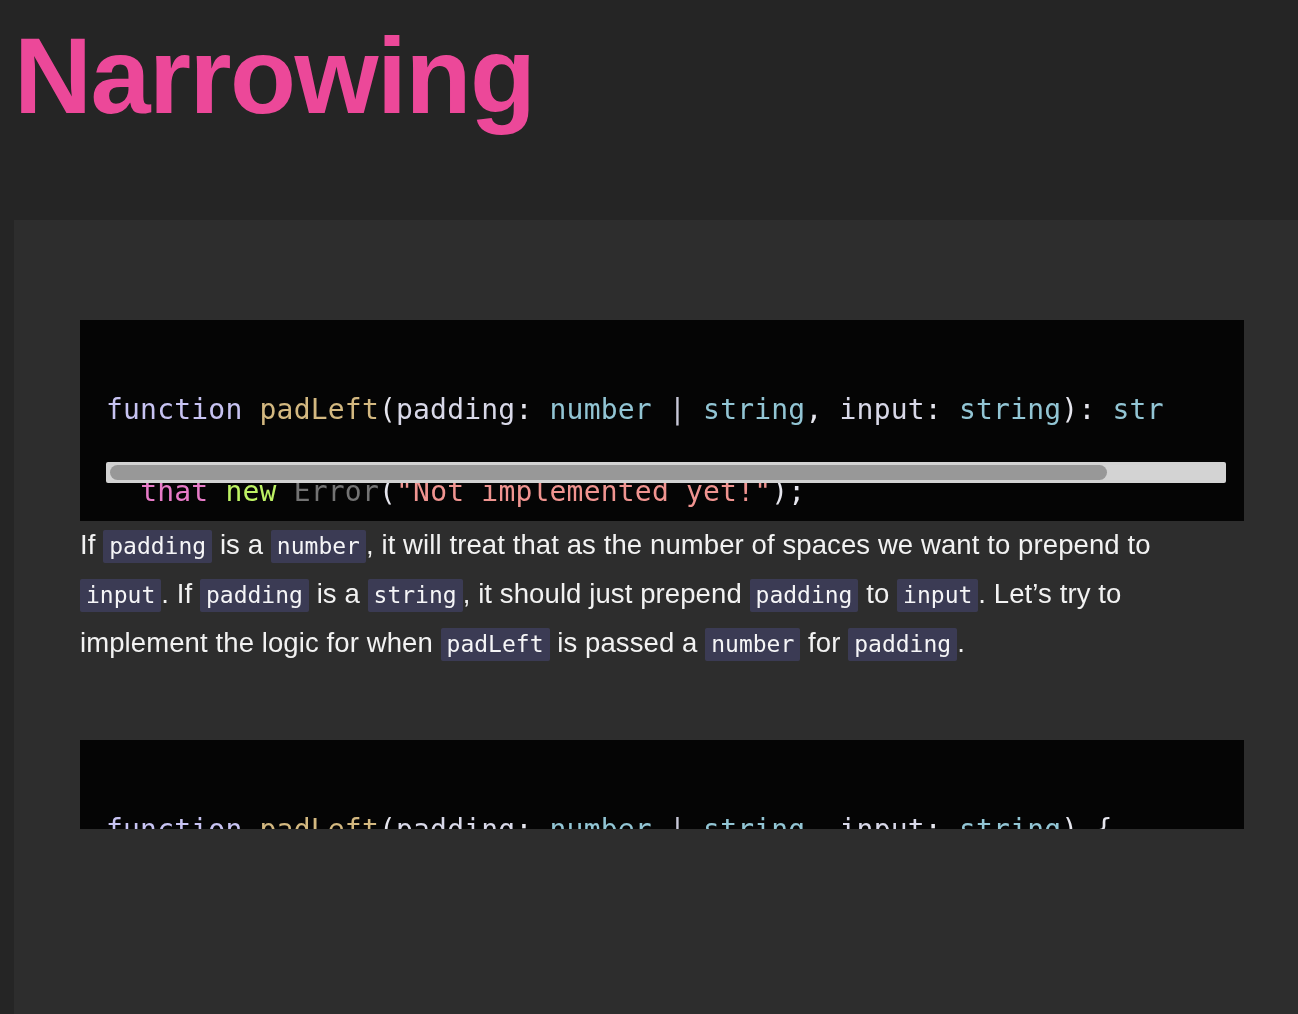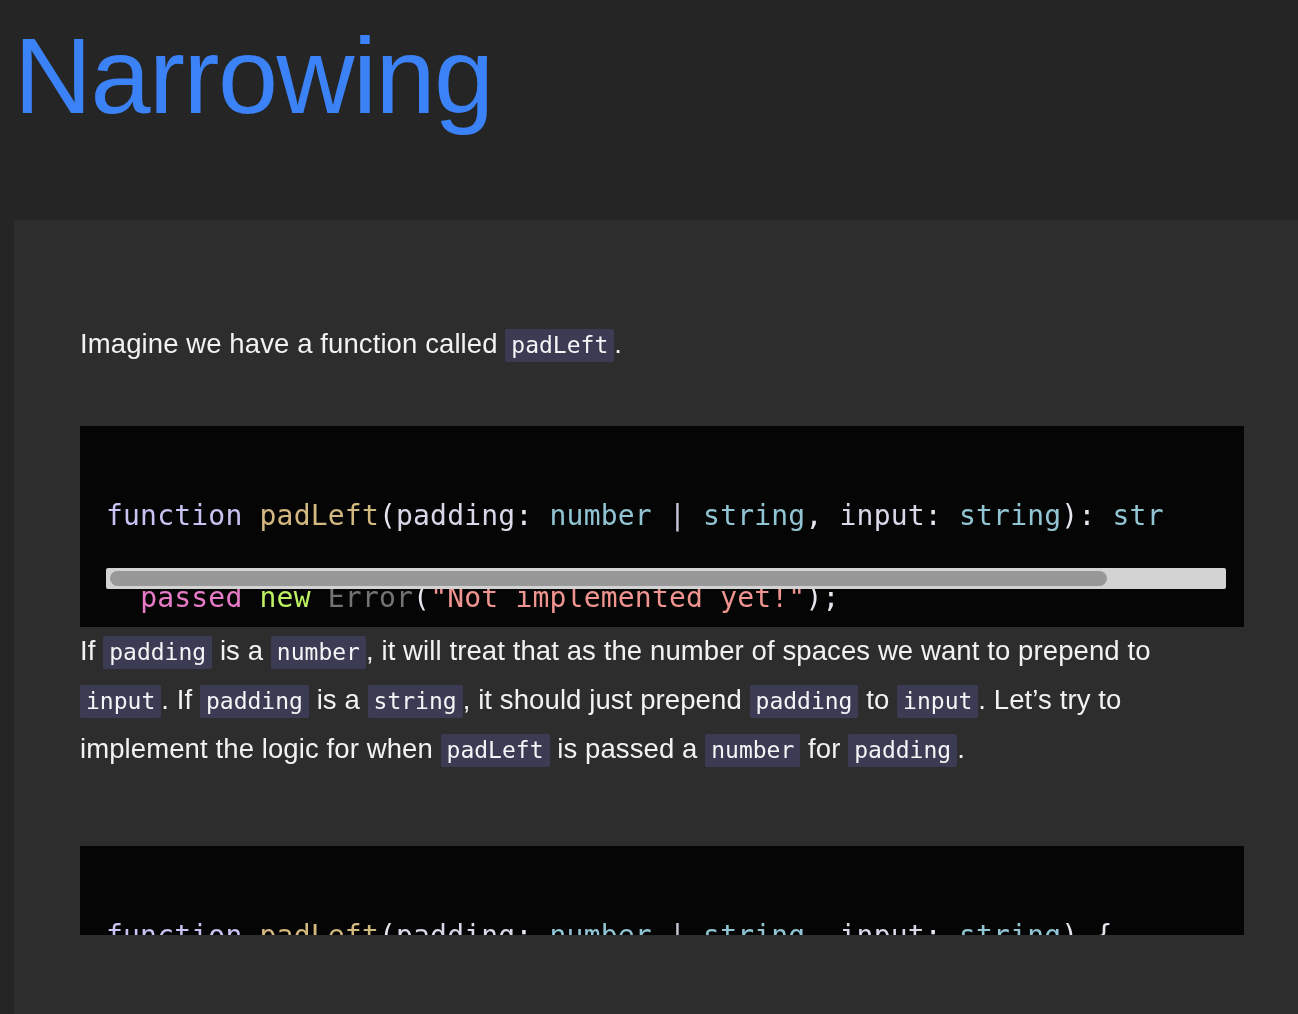--- a/index.html
+++ b/index.html
@@ -20,24 +20,24 @@
   
   .page-header {
     padding: 10px 0 0 14px;
     height: 220px;
     background: #252525;
   }
 
   .page-title {
     font-family: "Liberation Sans", sans-serif;
     font-size: 108px;
-    font-weight: 400;
+    font-weight: 700;
     line-height: 1.22;
     letter-spacing: -1.5px;
-    color: #3b82f6;
+    color: #ec4899;
     white-space: nowrap;
   }
 
   
   .content-panel {
     position: absolute;
     left: 14px;
     top: 220px;
     right: 0;
     bottom: 0;
@@ -137,26 +137,25 @@
 </head>
 <body>
 
 <header class="page-header">
   <h1 class="page-title">Narrowing</h1>
 </header>
 
 <main class="content-panel">
   <div class="content-inner">
 
-    <p class="para para-1"><span>Imagine we have a function called </span><code class="inline">padLeft</code><span>.</span></p>
 
     <div class="code-block code-block-1">
       <div class="code-lines">
 <div class="code-line"><span class="tok-kw">function</span><span> </span><span class="tok-fn">padLeft</span><span class="tok-punc">(</span><span class="tok-par">padding</span><span class="tok-punc">: </span><span class="tok-type">number</span><span class="tok-op"> | </span><span class="tok-type">string</span><span class="tok-punc">, </span><span class="tok-par">input</span><span class="tok-punc">: </span><span class="tok-type">string</span><span class="tok-punc">)</span><span class="tok-punc">: </span><span class="tok-type">str</span></div>
-<div class="code-line"><span>  </span><span class="tok-throw">passed</span><span> </span><span class="tok-new">new</span><span> </span><span class="tok-cls">Error</span><span class="tok-punc">(</span><span class="tok-str">"Not implemented yet!"</span><span class="tok-punc">)</span><span class="tok-punc">;</span></div>
+<div class="code-line"><span>  </span><span class="tok-throw">that</span><span> </span><span class="tok-new">new</span><span> </span><span class="tok-cls">Error</span><span class="tok-punc">(</span><span class="tok-str">"Not implemented yet!"</span><span class="tok-punc">)</span><span class="tok-punc">;</span></div>
 
       </div>
       <div class="hscroll">
         <div class="hscroll-thumb"></div>
       </div>
     </div>
 
     <p class="para para-2"><span>If </span><code class="inline">padding</code><span> is a </span><code class="inline">number</code><span>, it will treat that as the number of spaces we want to prepend to </span><code class="inline">input</code><span>. If </span><code class="inline">padding</code><span> is a </span><code class="inline">string</code><span>, it should just prepend </span><code class="inline">padding</code><span> to </span><code class="inline">input</code><span>. Let’s try to implement the logic for when </span><code class="inline">padLeft</code><span> is passed a </span><code class="inline">number</code><span> for </span><code class="inline">padding</code><span>.</span></p>
 
     <div class="code-block code-block-2">

